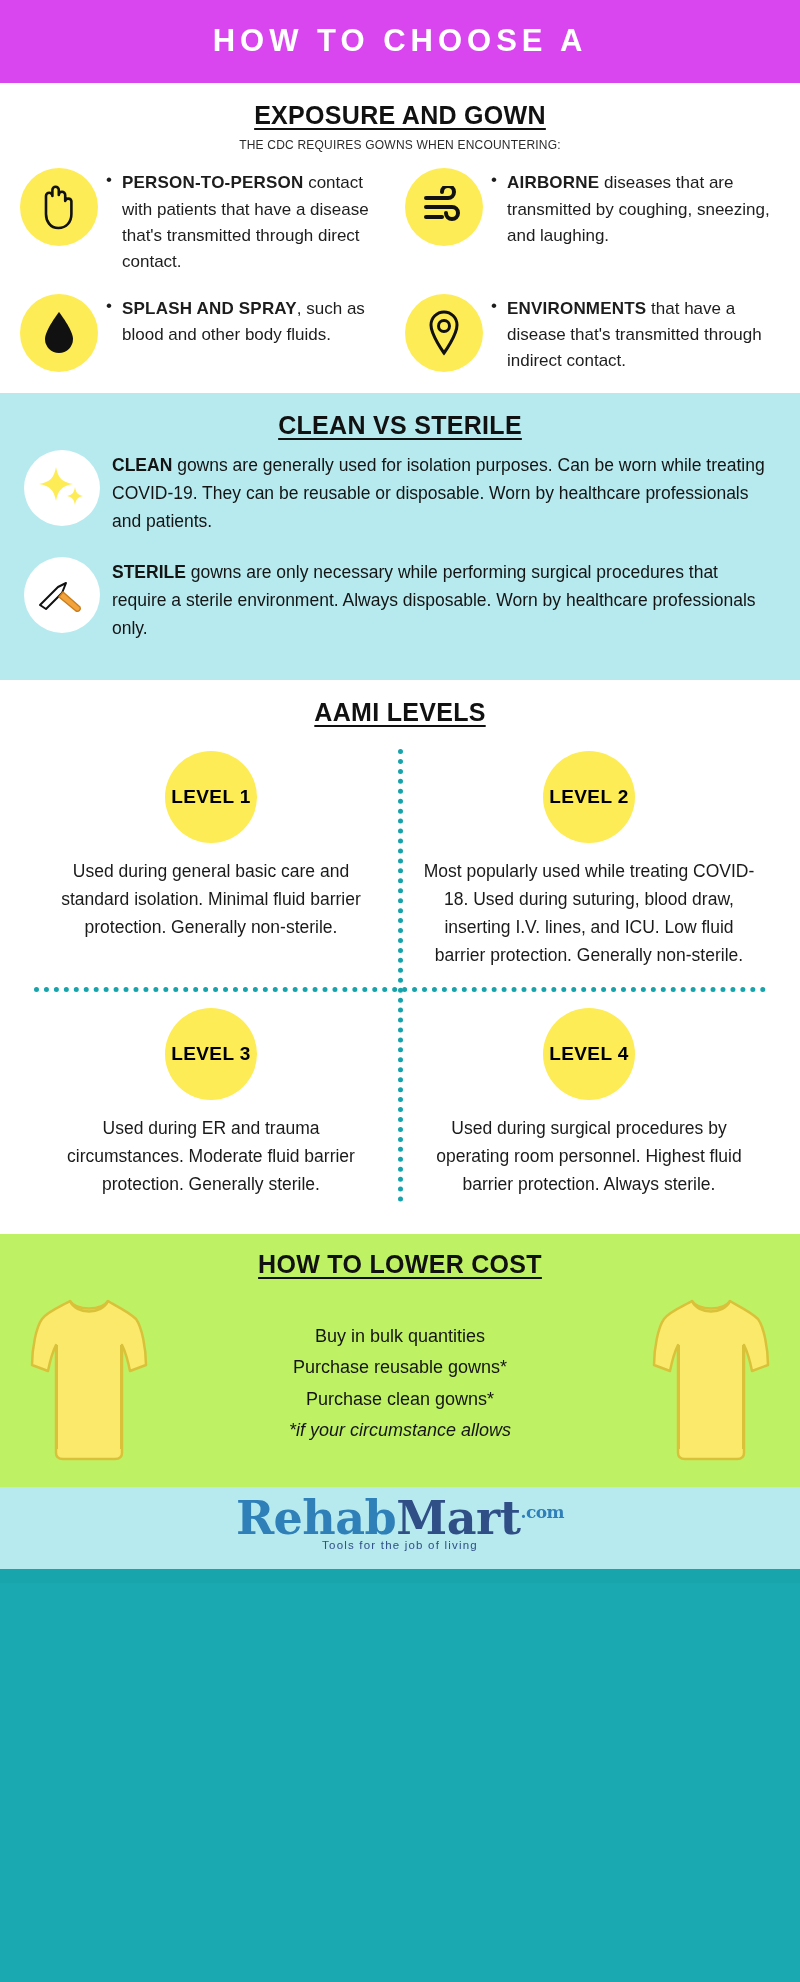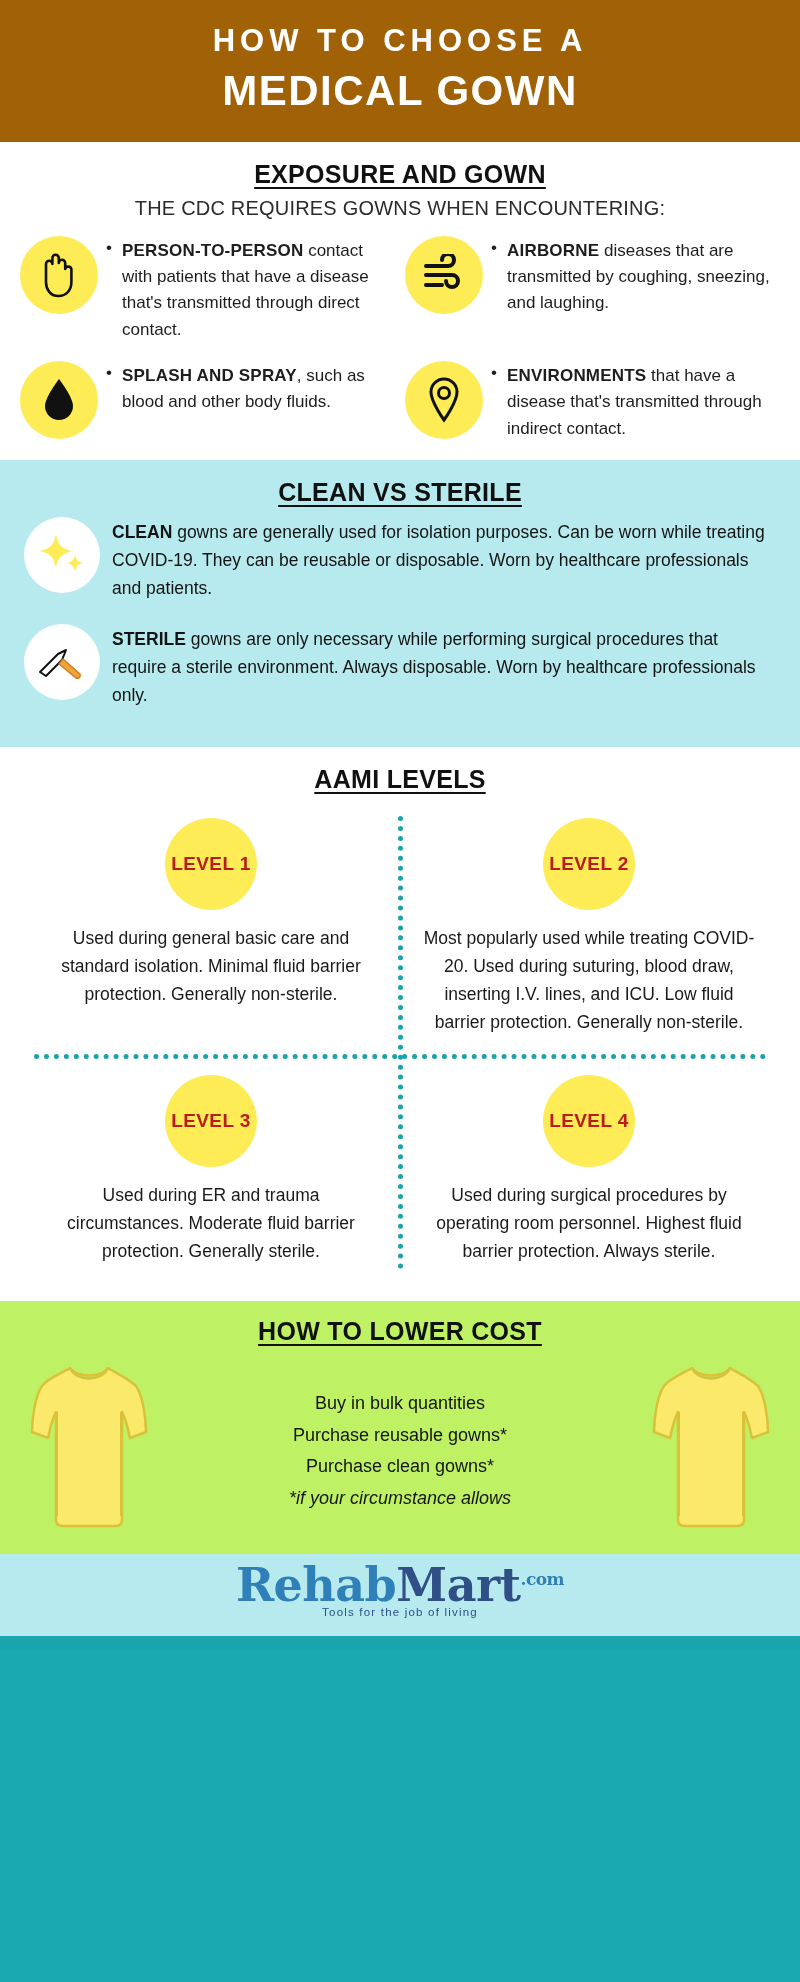--- a/index.html
+++ b/index.html
@@ -15,21 +15,21 @@
     width: 800px;
     min-height: 1982px;
     background: #1aa9b0;
     box-sizing: border-box;
     position: relative;
     overflow: hidden;
   }
 
   
   .header {
-    background: #a16207;
+    background: #d946ef;
     padding: 22px 0 24px 0;
     text-align: center;
   }
   .header-line1 {
     color: #ffffff;
     font-size: 31px;
     font-weight: bold;
     letter-spacing: 5px;
     line-height: 1.2;
   }
@@ -54,21 +54,21 @@
     font-size: 25px;
     font-weight: bold;
     color: #111111;
     text-decoration: underline;
     text-underline-offset: 4px;
     letter-spacing: 0.3px;
     margin: 2px 0 8px 0;
   }
   .section-sub {
     text-align: center;
-    font-size: 20px;
+    font-size: 12px;
     color: #2b2b2b;
     letter-spacing: 0.2px;
     margin-bottom: 14px;
   }
 
   
   .exposure-grid {
     display: grid;
     grid-template-columns: 1fr 1fr;
     column-gap: 10px;
@@ -158,21 +158,21 @@
     width: 92px;
     height: 92px;
     border-radius: 50%;
     background: #fdec55;
     margin: 2px auto 14px auto;
     display: flex;
     align-items: center;
     justify-content: center;
     font-size: 19px;
     font-weight: bold;
-    color: #b91c1c;
+    color: #000000;
     letter-spacing: 0.4px;
   }
   .level-desc {
     font-size: 17.5px;
     line-height: 1.6;
     color: #1a1a1a;
   }
   
   .dot-v {
     position: absolute;
@@ -247,21 +247,20 @@
     background: #18a5ac;
   }
 </style>
 </head>
 <body>
 
 <div class="page">
 
   <div class="header">
     <div class="header-line1">HOW TO CHOOSE A</div>
-    <div class="header-line2">MEDICAL GOWN</div>
   </div>
 
   <div class="section sec-white">
     <div class="section-title">EXPOSURE AND GOWN</div>
     <div class="section-sub">THE CDC REQUIRES GOWNS WHEN ENCOUNTERING:</div>
 
     <div class="exposure-grid">
 
       <div class="expo-item">
         <div class="circle-icon">
@@ -351,21 +350,21 @@
     <div class="aami-wrap">
       <div class="dot-v"></div>
 
       <div class="aami-grid">
         <div class="aami-cell">
           <div class="level-badge">LEVEL 1</div>
           <div class="level-desc">Used during general basic care and standard isolation. Minimal fluid barrier protection. Generally non-sterile.</div>
         </div>
         <div class="aami-cell">
           <div class="level-badge">LEVEL 2</div>
-          <div class="level-desc">Most popularly used while treating COVID-20. Used during suturing, blood draw, inserting I.V. lines, and ICU. Low fluid barrier protection. Generally non-sterile.</div>
+          <div class="level-desc">Most popularly used while treating COVID-18. Used during suturing, blood draw, inserting I.V. lines, and ICU. Low fluid barrier protection. Generally non-sterile.</div>
         </div>
       </div>
 
       <div class="dot-h"></div>
 
       <div class="aami-grid">
         <div class="aami-cell">
           <div class="level-badge">LEVEL 3</div>
           <div class="level-desc">Used during ER and trauma circumstances. Moderate fluid barrier protection. Generally sterile.</div>
         </div>

